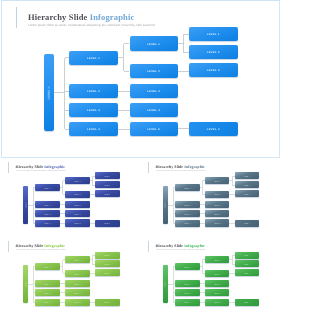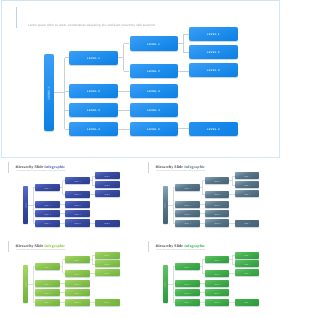--- a/index.html
+++ b/index.html
@@ -34,20 +34,21 @@
 </head>
 <body>
 
 <div class="page">
 
   <div class="hero">
     <div class="hero-frame"></div>
     <div class="hero-edge-t"></div>
 
     <div class="accent-bar"></div>
+    <div class="h-title"><span>Hierarchy Slide </span><span class="blue">Infographic</span></div>
     <div class="h-sub">Lorem ipsum dolor sit amet, consectetuer adipiscing elit, sed diam nonummy nibh euismod</div>
 
     <div id="hero-diagram">
         <div class="conn" style="left: 54px; top: 92.4px; width: 10.5px; height: 0.6px; background: rgb(203, 207, 212);"></div>
         <div class="conn" style="left: 64.2px; top: 57.7px; width: 0.6px; height: 71.3px; background: rgb(203, 207, 212);"></div>
         <div class="conn" style="left: 64.5px; top: 57.4px; width: 4.5px; height: 0.6px; background: rgb(203, 207, 212);"></div>
         <div class="conn" style="left: 64.5px; top: 91px; width: 4.5px; height: 0.6px; background: rgb(203, 207, 212);"></div>
         <div class="conn" style="left: 64.5px; top: 109.6px; width: 4.5px; height: 0.6px; background: rgb(203, 207, 212);"></div>
         <div class="conn" style="left: 64.5px; top: 128.7px; width: 4.5px; height: 0.6px; background: rgb(203, 207, 212);"></div>
         <div class="conn" style="left: 118px; top: 57.4px; width: 5.7px; height: 0.6px; background: rgb(203, 207, 212);"></div>

